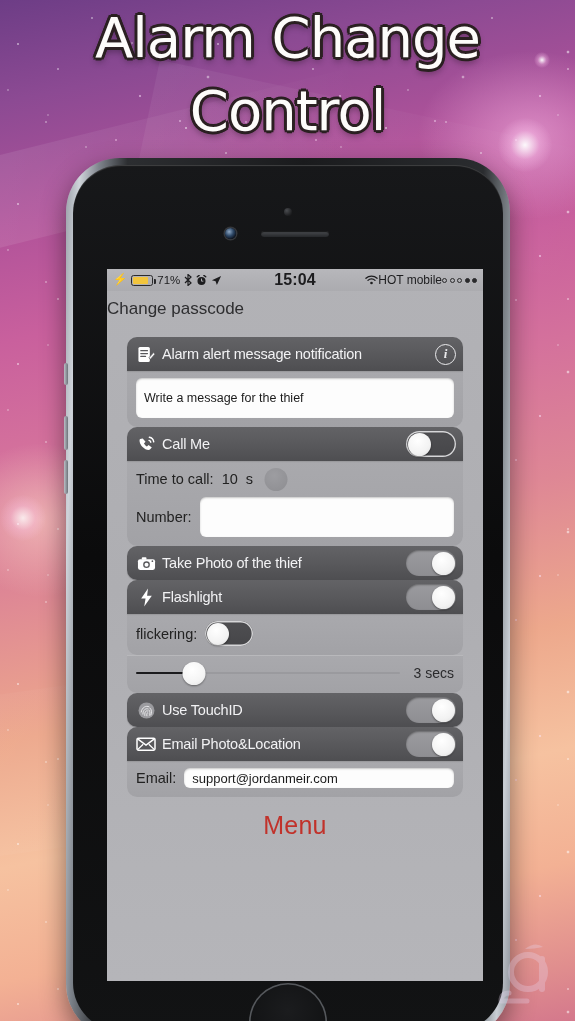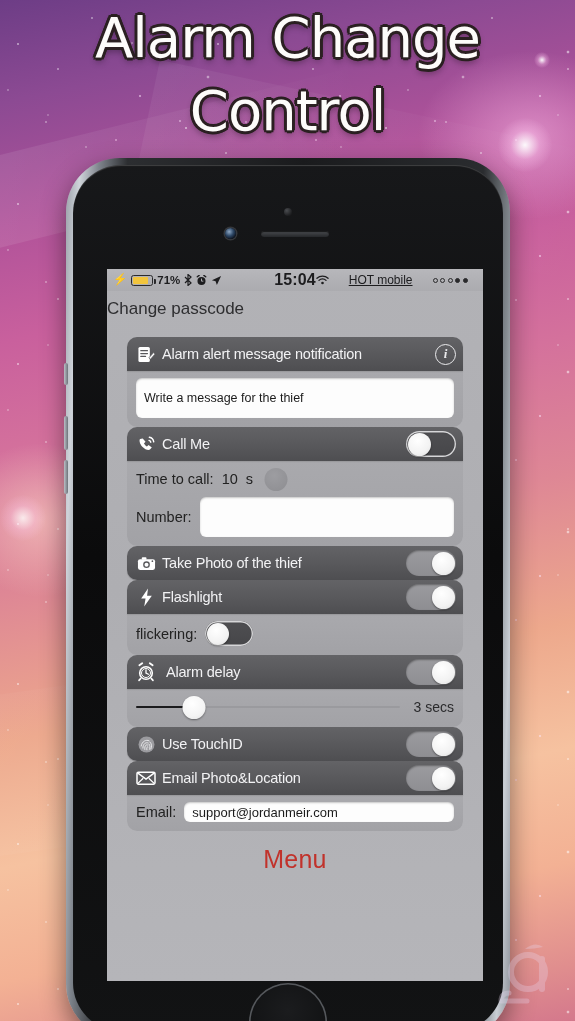--- a/index.html
+++ b/index.html
@@ -135,26 +135,26 @@
   }
 
   
   .statusbar {
     height: 22px; display:flex; align-items:center; padding: 0 6px;
     font-size: 11.5px; color:#1d1d1f; font-weight:700;
     background: linear-gradient(180deg,#b7b7bb,#ababaf);
   }
   .sb-left { display:flex; align-items:center; gap:4px; flex: 1 1 0; }
   .sb-mid  { flex: 0 0 auto; font-size:16px; letter-spacing:.1px; }
-  .sb-right{ display:flex; align-items:center; gap:20px; flex: 1 1 0; justify-content:flex-start;text-decoration:underline; }
+  .sb-right{ display:flex; align-items:center; gap:0; flex: 1 1 0; justify-content:flex-end; }
 
   .batt { position:relative; width:22px; height:11px; border:1.4px solid #2a2a2c; border-radius:2.6px; }
   .batt::after { content:""; position:absolute; right:-3.4px; top:3px; width:2px; height:5px; background:#2a2a2c; border-radius:0 1px 1px 0;}
   .batt i { position:absolute; left:1px; top:1px; bottom:1px; width:72%; background:#f2c53d; border-radius:1px; display:block; }
-  .pct { font-size:11.5px; font-weight:700; }
+  .pct { font-size:11.5px; font-weight:400; }
   .glyph { font-size:11.5px; line-height:1; color:#1d1d1f; }
   .dots { display:flex; gap:2.5px; align-items:center; }
   .dots span { width:5px; height:5px; border-radius:50%; border:1px solid #2a2a2c; }
   .dots span.f { background:#2a2a2c; }
   .carrier { font-size:12px; font-weight:400; }
 
   
   .page-title {
     text-align:left; font-size:17px; color:#2e2e30; padding: 8px 0 18px;
     font-weight:400;
@@ -408,35 +408,20 @@
             </div>
             <div class="sub row">
               <span class="txt">flickering:</span>
               <span class="toggle small off">
                   <span class="knob"></span>
                 </span>
             </div>
           </div>
 
           <div class="group">
-            <div class="bar tight">
-              <span class="icon">
-                <svg width="20" height="20" viewBox="0 0 20 20">
-                  <circle cx="10" cy="11" r="6.3" fill="none" stroke="#fff" stroke-width="1.6"></circle>
-                  <circle cx="10" cy="11" r="4.5" fill="none" stroke="#fff" stroke-width="1"></circle>
-                  <path d="M10 7.8 L10 11 L12.4 12.3" stroke="#fff" stroke-width="1.3" fill="none" stroke-linecap="round"></path>
-                  <path d="M3.4 3.2 L6.2 1.2 M16.6 3.2 L13.8 1.2" stroke="#fff" stroke-width="1.8" stroke-linecap="round"></path>
-                  <path d="M4.6 16.6 L3 18.4 M15.4 16.6 L17 18.4" stroke="#fff" stroke-width="1.6" stroke-linecap="round"></path>
-                </svg>
-              </span>
-              <span class="lbl" style="margin-left:10px;">Alarm delay</span>
-              <span class="toggle on">
-                  <span class="knob"></span>
-                </span>
-            </div>
             <div class="sub row">
               <span class="slider" style="margin-right:6px;">
                 <span class="track"></span>
                 <span class="fill" style="width:22%;"></span>
                 <span class="knob" style="left:22%;"></span>
               </span>
               <span class="secs">3 secs</span>
             </div>
           </div>
 

